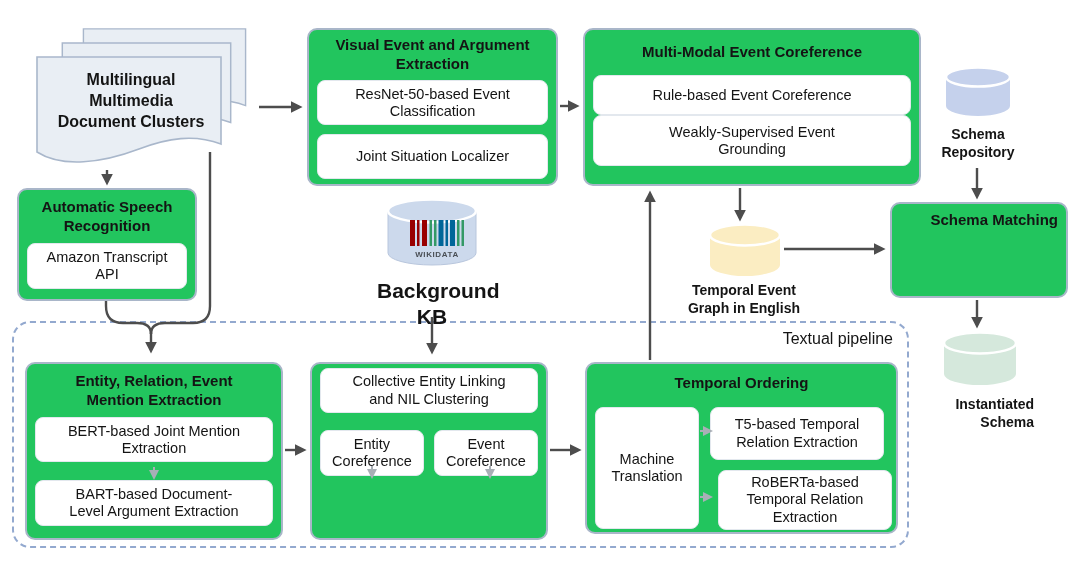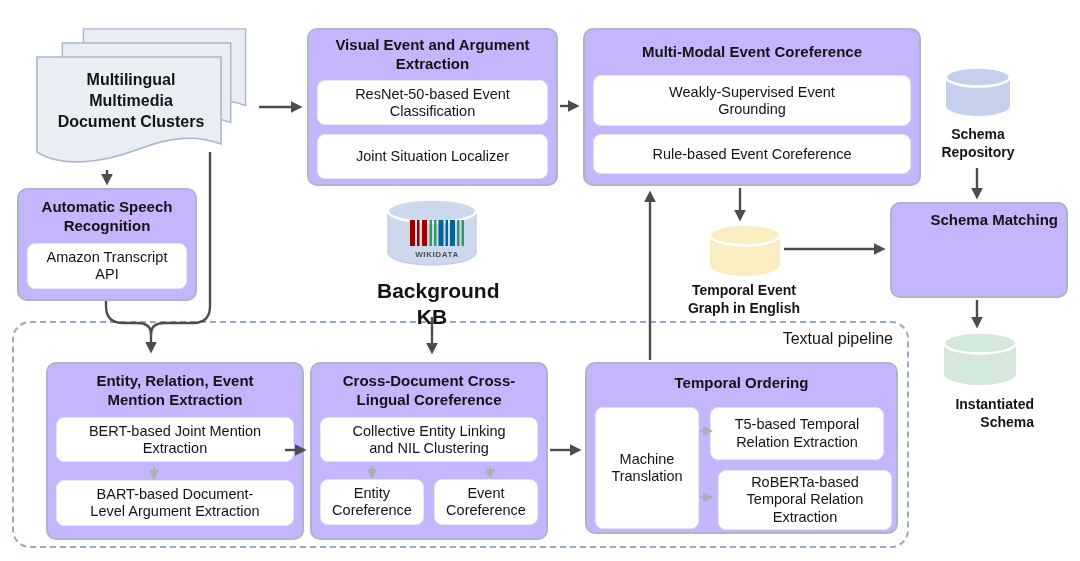--- a/index.html
+++ b/index.html
@@ -1,19 +1,19 @@
 <!DOCTYPE html>
 <html><head>
 <meta charset="utf-8">
 <style>
   html,body{margin:0;padding:0;background:#ffffff;}
   .canvas{position:relative;width:1080px;height:561px;background:#ffffff;
           font-family:"Liberation Sans",sans-serif;color:#141414;overflow:hidden;}
   .abs{position:absolute;}
-  .panel{position:absolute;box-sizing:border-box;background:#c4b5fd;
+  .panel{position:absolute;box-sizing:border-box;background:#22c55e;
          border:2px solid #a9b6c9;border-radius:10px;display:flex;
          flex-direction:column;align-items:center;padding:4px 8px;z-index:2;}
   .panel-title{font-weight:700;font-size:15px;text-align:center;
                white-space:pre-line;line-height:1.28;}
   .chip{box-sizing:border-box;background:#ffffff;border:1px solid #e3e8ee;
         border-radius:8px;width:100%;display:flex;align-items:center;
         justify-content:center;text-align:center;font-size:14.5px;
         line-height:1.18;white-space:pre-line;}
   .cyl-label{position:absolute;font-weight:700;font-size:14px;text-align:center;
              white-space:pre-line;line-height:1.25;z-index:2;}
@@ -54,23 +54,23 @@
   <div class="panel" style="left:307px;top:28px;width:251px;height:158px;">
     <div class="panel-title" style="margin:1px 0 7px;">Visual Event and Argument
 Extraction</div>
     <div class="chip" style="height:45px;margin-bottom:9px;">ResNet-50-based Event
 Classification</div>
     <div class="chip" style="height:45px;">Joint Situation Localizer</div>
   </div>
 
   <div class="panel" style="left:583px;top:28px;width:338px;height:158px;">
     <div class="panel-title" style="margin:8px 0 14px;">Multi-Modal Event Coreference</div>
+    <div class="chip" style="height:40px;">Rule-based Event Coreference</div>
     <div class="chip" style="height:51px;margin-bottom:8px;">Weakly-Supervised Event
 Grounding</div>
-    <div class="chip" style="height:40px;">Rule-based Event Coreference</div>
   </div>
 
   <svg class="cyl" style="left:944px;top:66px;" width="68" height="52">
     <path d="M2,11 v29 a32,10 0 0 0 64,0 v-29 a32,9.5 0 0 1 -64,0 Z" fill="#c5d1ec"></path>
     <ellipse cx="34" cy="11" rx="32" ry="9.5" fill="#c5d1ec" stroke="#ffffff" stroke-width="2.5"></ellipse>
   </svg>
   <div class="cyl-label" style="left:930px;top:126px;width:96px;">Schema
 Repository</div>
 
   <div class="panel" style="left:890px;top:202px;width:178px;height:96px;align-items:flex-end;">
@@ -108,32 +108,30 @@
     <path d="M2,12 v30 a35,11 0 0 0 70,0 v-30 a35,10.5 0 0 1 -70,0 Z" fill="#fbedc2"></path>
     <ellipse cx="37" cy="12" rx="35" ry="10.5" fill="#fbedc2" stroke="#ffffff" stroke-width="2.5"></ellipse>
   </svg>
   <div class="cyl-label" style="left:680px;top:282px;width:128px;">Temporal Event
 Graph in English</div>
 
   <div class="dashed-box">
     <div class="pipeline-label">Textual pipeline</div>
   </div>
 
-  <div class="panel" style="left:25px;top:362px;width:258px;height:178px;margin-left:21px;">
+  <div class="panel" style="left:25px;top:362px;width:258px;height:178px;">
     <div class="panel-title" style="margin:3px 0 8px;">Entity, Relation, Event
 Mention Extraction</div>
     <div class="chip" style="height:45px;">BERT-based Joint Mention
 Extraction</div>
     <div class="chip" style="height:46px;margin-top:18px;">BART-based Document-
 Level Argument Extraction</div>
   </div>
 
   <div class="panel" style="left:310px;top:362px;width:238px;height:178px;">
-    <div class="panel-title" style="margin:3px 0 8px;">Cross-Document Cross-
-Lingual Coreference</div>
     <div class="chip" style="height:45px;">Collective Entity Linking
 and NIL Clustering</div>
     <div style="display:flex;width:100%;gap:10px;margin-top:17px;">
       <div class="chip" style="height:46px;flex:1;">Entity
 Coreference</div>
       <div class="chip" style="height:46px;flex:1;">Event
 Coreference</div>
     </div>
   </div>
 

